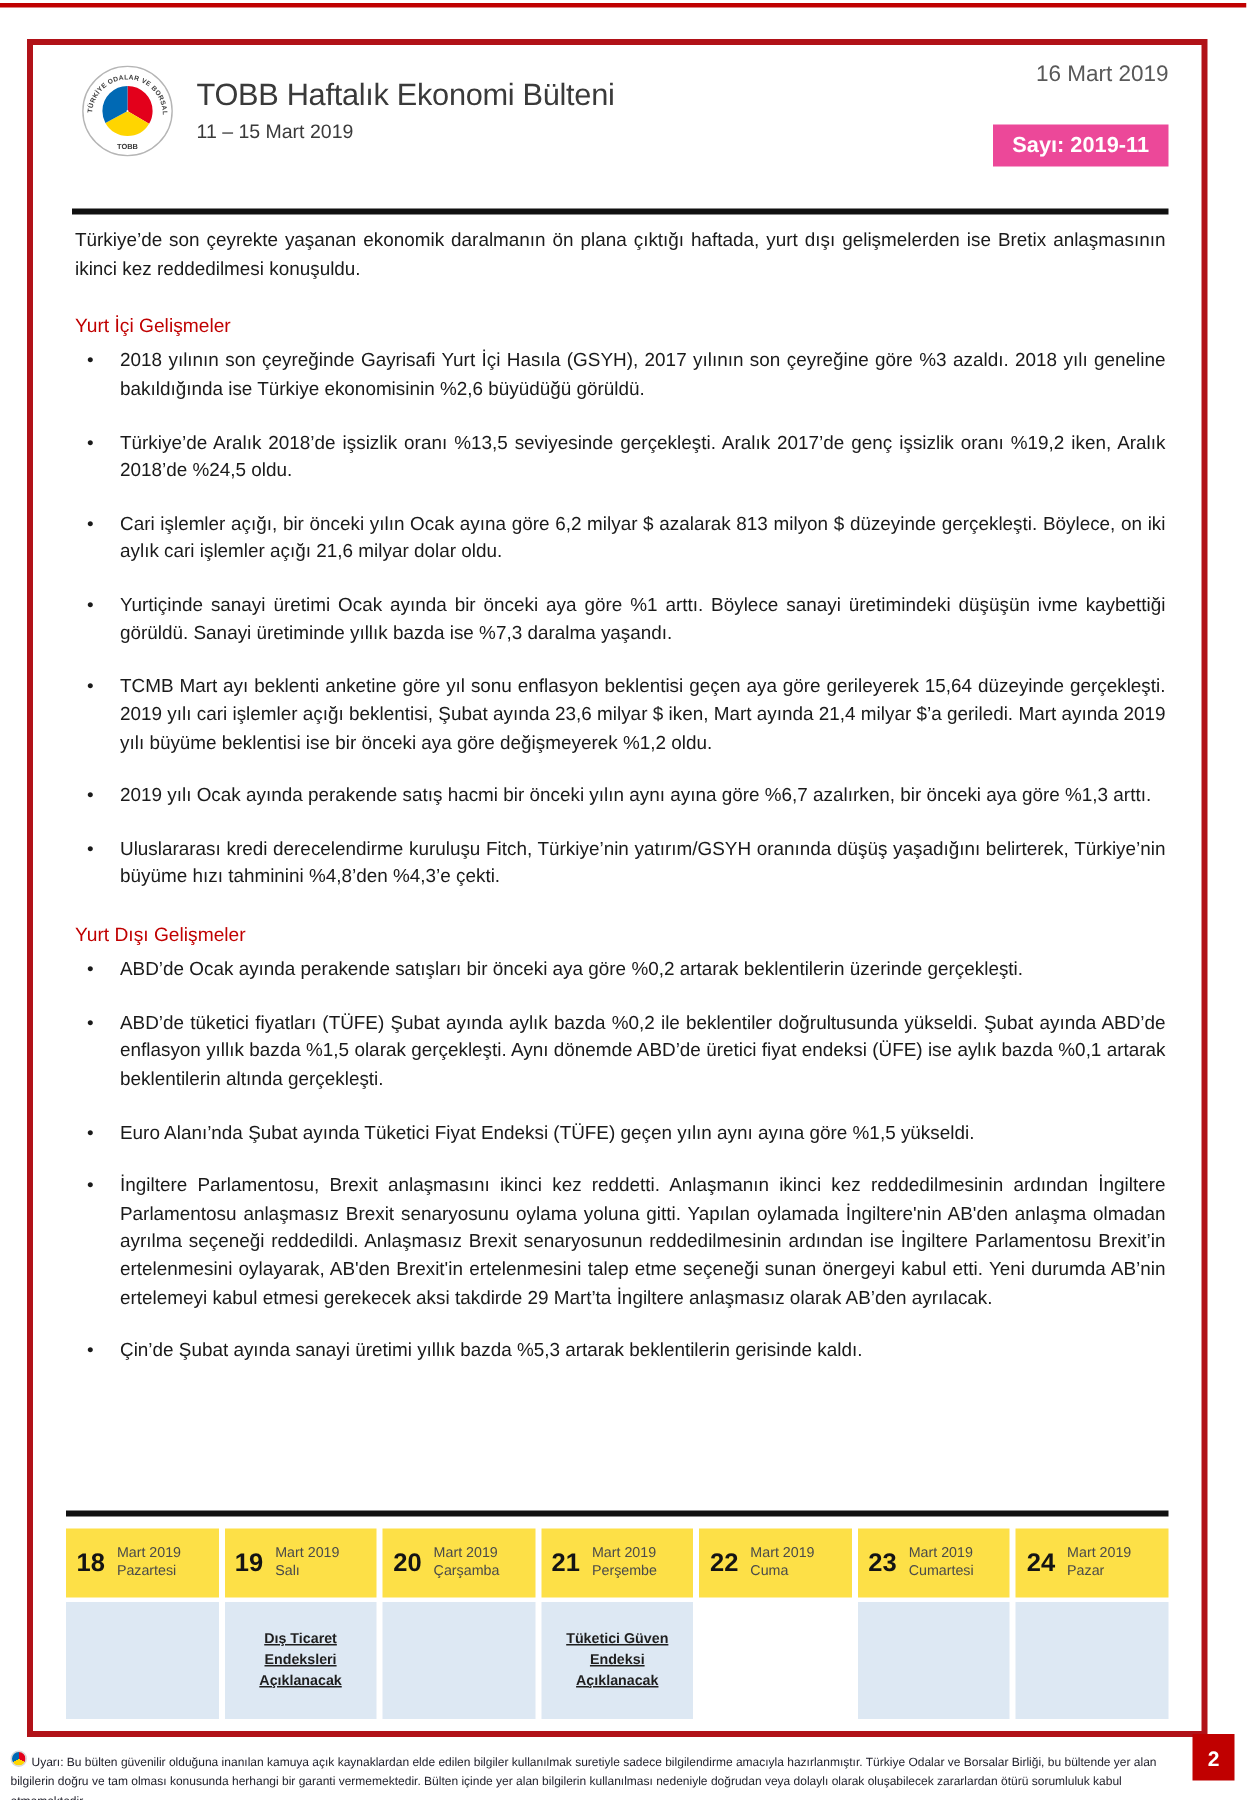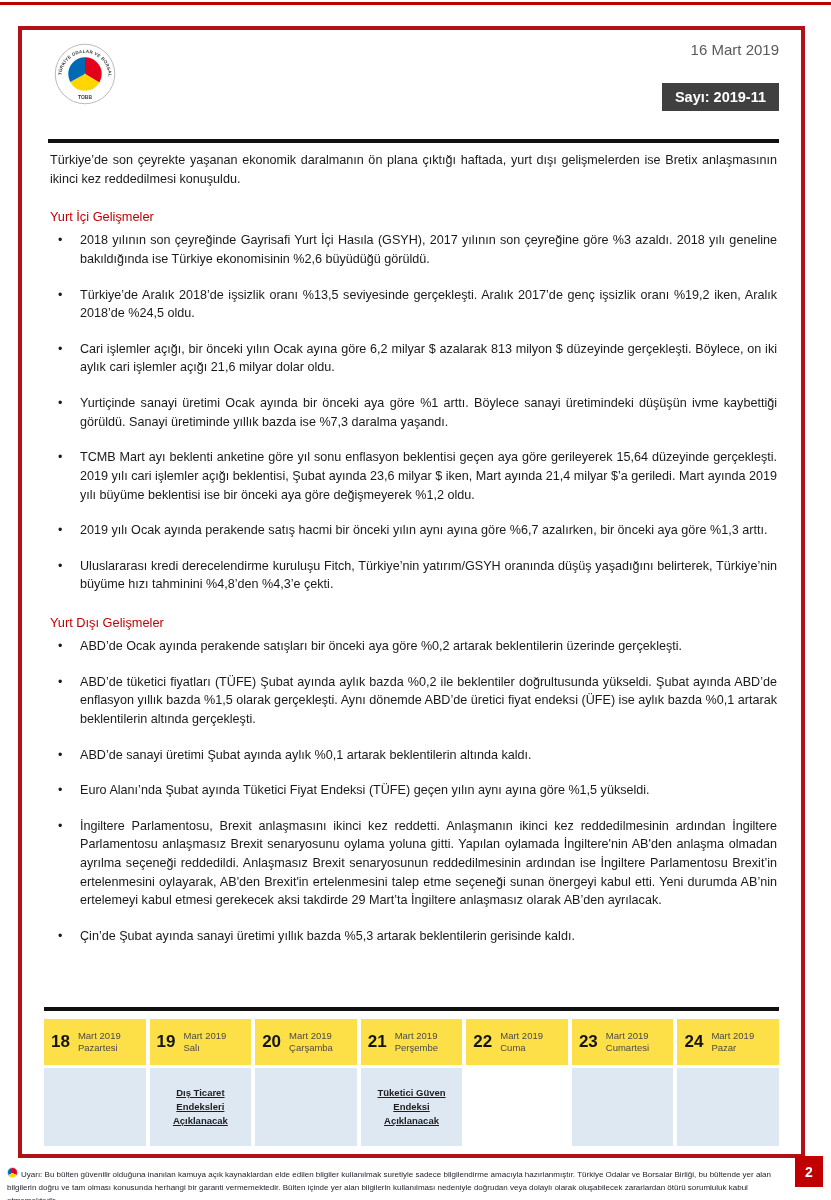--- a/index.html
+++ b/index.html
@@ -18,21 +18,21 @@
 
   
   .page-header { position:relative; height:86px; padding:13px 24px 0 32px; }
   .header-left { display:flex; align-items:flex-start; }
   .logo { width:62px; height:62px; flex:0 0 auto; }
   .title-block { margin-left:15px; padding-top:9px; }
   .title { font-size:20.5px; color:#3a3a3a; letter-spacing:-0.2px; }
   .subtitle { font-size:13px; color:#3a3a3a; margin-top:4px; }
   .issue-date { position:absolute; top:11px; right:22px; font-size:15px; color:#595959; }
   .issue-badge {
-    position:absolute; top:53px; right:22px; background:#404040; color:#fff;
+    position:absolute; top:53px; right:22px; background:#ec4899; color:#fff;
     font-weight:bold; font-size:14.5px; padding:6px 13px;
   }
 
   .divider { height:4px; background:#101010; margin:10px 22px 8px 26px; }
 
   
   .headline { color:#c00000; font-style:italic; font-weight:bold; font-size:21px; margin:2px 26px 6px 28px; }
   .intro { margin:0 24px 0 28px; font-size:12.6px; line-height:1.48; color:#1a1a1a; text-align:justify; }
   .section-heading { color:#c00000; font-size:12.8px; margin:21px 24px 7px 28px; }
   ul.bullets { list-style:none; margin:0 24px 0 28px; padding:0; }
@@ -86,20 +86,24 @@
         <text font-size="7.2" fill="#3a3a3a" font-weight="bold" letter-spacing="0.4">
           <textPath href="#ringpath" startOffset="2">TÜRKİYE ODALAR VE BORSALAR BİRLİĞİ</textPath>
         </text>
         <g transform="rotate(-90 50 50)">
           <circle cx="50" cy="50" r="14" fill="none" stroke="#e3001b" stroke-width="26" stroke-dasharray="29.32 58.64"></circle>
           <circle cx="50" cy="50" r="14" fill="none" stroke="#ffd500" stroke-width="26" stroke-dasharray="29.32 58.64" stroke-dashoffset="-29.32"></circle>
           <circle cx="50" cy="50" r="14" fill="none" stroke="#0069b4" stroke-width="26" stroke-dasharray="29.32 58.64" stroke-dashoffset="-58.64"></circle>
         </g>
         <text x="50" y="91" font-size="8" fill="#3a3a3a" font-weight="bold" text-anchor="middle">TOBB</text>
       </svg>
+      <div class="title-block">
+        <div class="title">TOBB Haftalık Ekonomi Bülteni</div>
+        <div class="subtitle">11 – 15 Mart 2019</div>
+      </div>
     </div>
     <div class="issue-date">16 Mart 2019</div>
     <div class="issue-badge">Sayı: 2019-11</div>
   </div>
 
   <div class="divider"></div>
 
   <p class="intro">Türkiye’de son çeyrekte yaşanan ekonomik daralmanın ön plana çıktığı haftada, yurt dışı gelişmelerden ise Bretix anlaşmasının ikinci kez reddedilmesi konuşuldu.</p>
 
   <div class="section-heading">Yurt İçi Gelişmeler</div>
@@ -110,21 +114,20 @@
     <li>Yurtiçinde sanayi üretimi Ocak ayında bir önceki aya göre %1 arttı. Böylece sanayi üretimindeki düşüşün ivme kaybettiği görüldü. Sanayi üretiminde yıllık bazda ise %7,3 daralma yaşandı.</li>
     <li>TCMB Mart ayı beklenti anketine göre yıl sonu enflasyon beklentisi geçen aya göre gerileyerek 15,64 düzeyinde gerçekleşti. 2019 yılı cari işlemler açığı beklentisi, Şubat ayında 23,6 milyar $ iken, Mart ayında 21,4 milyar $’a geriledi. Mart ayında 2019 yılı büyüme beklentisi ise bir önceki aya göre değişmeyerek %1,2 oldu.</li>
     <li>2019 yılı Ocak ayında perakende satış hacmi bir önceki yılın aynı ayına göre %6,7 azalırken, bir önceki aya göre %1,3 arttı.</li>
     <li>Uluslararası kredi derecelendirme kuruluşu Fitch, Türkiye’nin yatırım/GSYH oranında düşüş yaşadığını belirterek, Türkiye’nin büyüme hızı tahminini %4,8’den %4,3’e çekti.</li>
   </ul>
 
   <div class="section-heading">Yurt Dışı Gelişmeler</div>
   <ul class="bullets">
     <li>ABD’de Ocak ayında perakende satışları bir önceki aya göre %0,2 artarak beklentilerin üzerinde gerçekleşti.</li>
     <li>ABD’de tüketici fiyatları (TÜFE) Şubat ayında aylık bazda %0,2 ile beklentiler doğrultusunda yükseldi. Şubat ayında ABD’de enflasyon yıllık bazda %1,5 olarak gerçekleşti. Aynı dönemde ABD’de üretici fiyat endeksi (ÜFE) ise aylık bazda %0,1 artarak beklentilerin altında gerçekleşti.</li>
-    <li>ABD’de sanayi üretimi Şubat ayında aylık %0,1 artarak beklentilerin altında kaldı.</li>
     <li>Euro Alanı’nda Şubat ayında Tüketici Fiyat Endeksi (TÜFE) geçen yılın aynı ayına göre %1,5 yükseldi.</li>
     <li>İngiltere Parlamentosu, Brexit anlaşmasını ikinci kez reddetti. Anlaşmanın ikinci kez reddedilmesinin ardından İngiltere Parlamentosu anlaşmasız Brexit senaryosunu oylama yoluna gitti. Yapılan oylamada İngiltere'nin AB'den anlaşma olmadan ayrılma seçeneği reddedildi. Anlaşmasız Brexit senaryosunun reddedilmesinin ardından ise İngiltere Parlamentosu Brexit’in ertelenmesini oylayarak, AB'den Brexit'in ertelenmesini talep etme seçeneği sunan önergeyi kabul etti. Yeni durumda AB’nin ertelemeyi kabul etmesi gerekecek aksi takdirde 29 Mart’ta İngiltere anlaşmasız olarak AB’den ayrılacak.</li>
     <li>Çin’de Şubat ayında sanayi üretimi yıllık bazda %5,3 artarak beklentilerin gerisinde kaldı.</li>
   </ul>
 
   <div class="calendar">
     <div class="calendar-rule"></div>
     <div class="cal-grid">
 
       <div class="cal-col">

